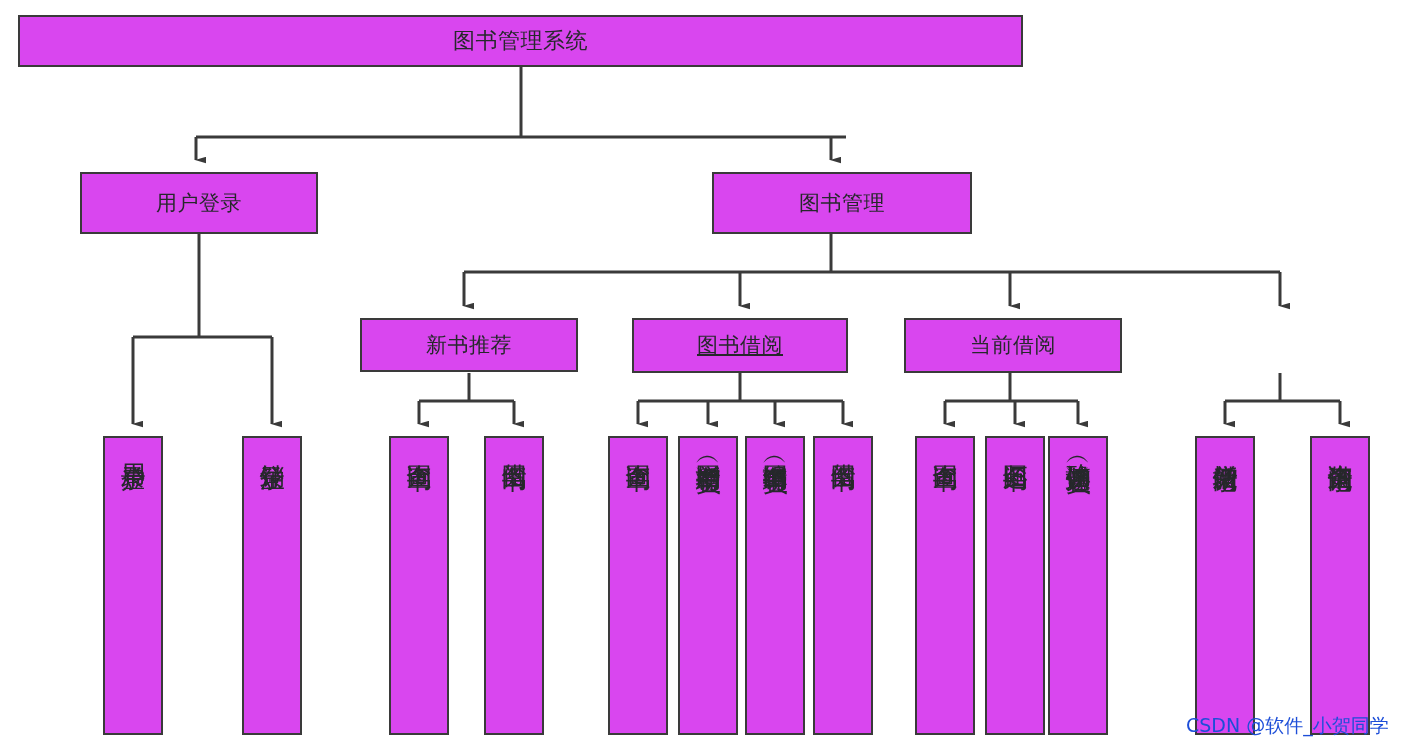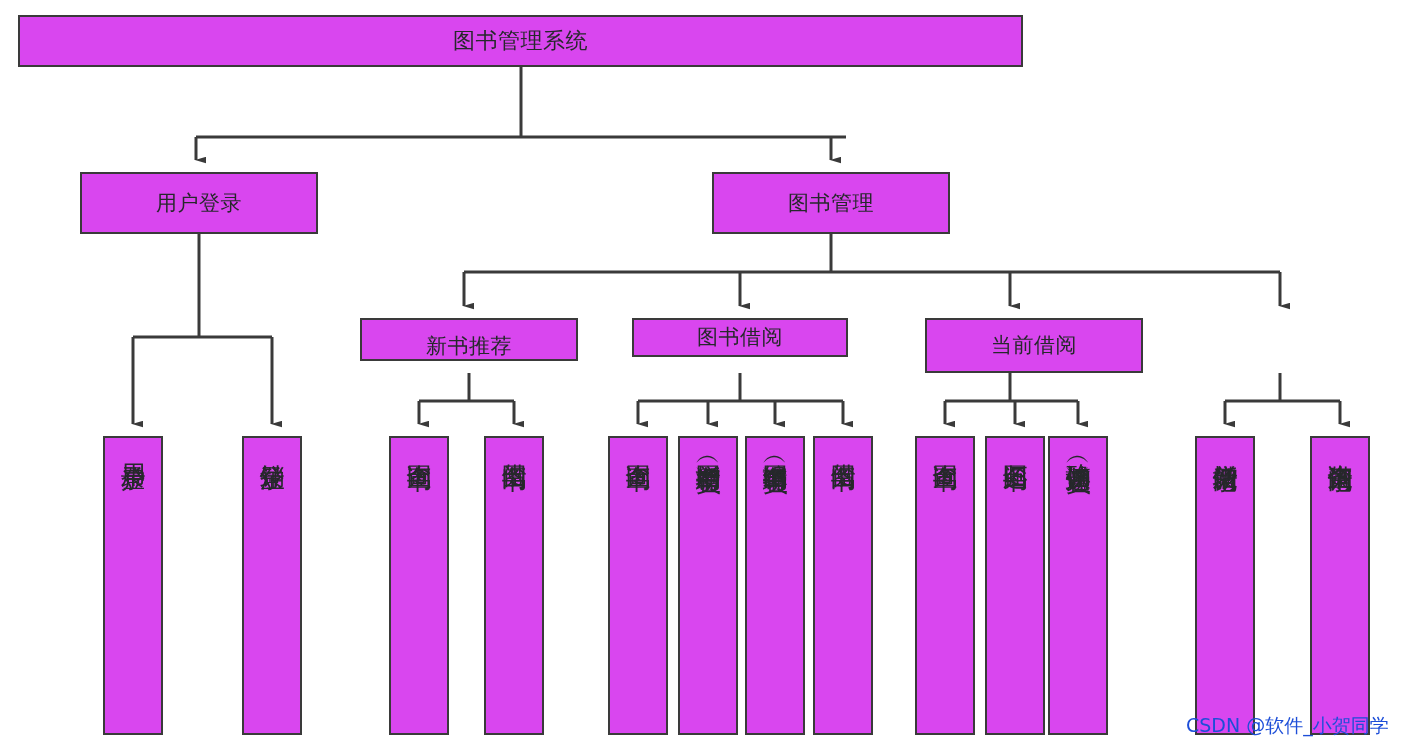--- a/index.html
+++ b/index.html
@@ -128,33 +128,33 @@
   </svg>
 
   <div class="node root horiz" style="left:18px; top:15px; width:1005px; height:52px;">
     <span class="label">图书管理系统</span>
   </div>
 
   <div class="node horiz" style="left:80px; top:172px; width:238px; height:62px;">
     <span class="label">用户登录</span>
   </div>
 
-  <div class="node horiz" style="left:712px; top:172px; width:238px; height:62px;">
+  <div class="node horiz" style="left:712px; top:172px; width:260px; height:62px;">
     <span class="label">图书管理</span>
   </div>
 
-  <div class="node horiz" style="left:360px; top:318px; width:218px; height:43px;align-items:flex-end;">
+  <div class="node horiz" style="left:360px; top:318px; width:218px; height:54px;">
     <span class="label">新书推荐</span>
   </div>
 
-  <div class="node horiz" style="left:632px; top:318px; width:216px; height:39px;">
+  <div class="node horiz" style="left:632px; top:318px; width:216px; height:55px;text-decoration:underline;">
     <span class="label">图书借阅</span>
   </div>
 
-  <div class="node horiz" style="left:925px; top:318px; width:218px; height:55px;">
+  <div class="node horiz" style="left:904px; top:318px; width:218px; height:55px;">
     <span class="label">当前借阅</span>
   </div>
 
 
   <div class="node vert" style="left:103px; top:436px; width:60px; height:299px;">
     <span class="label">用户登录</span>
   </div>
 
   <div class="node vert" style="left:242px; top:436px; width:60px; height:299px;">
     <span class="label">注销登录</span>

